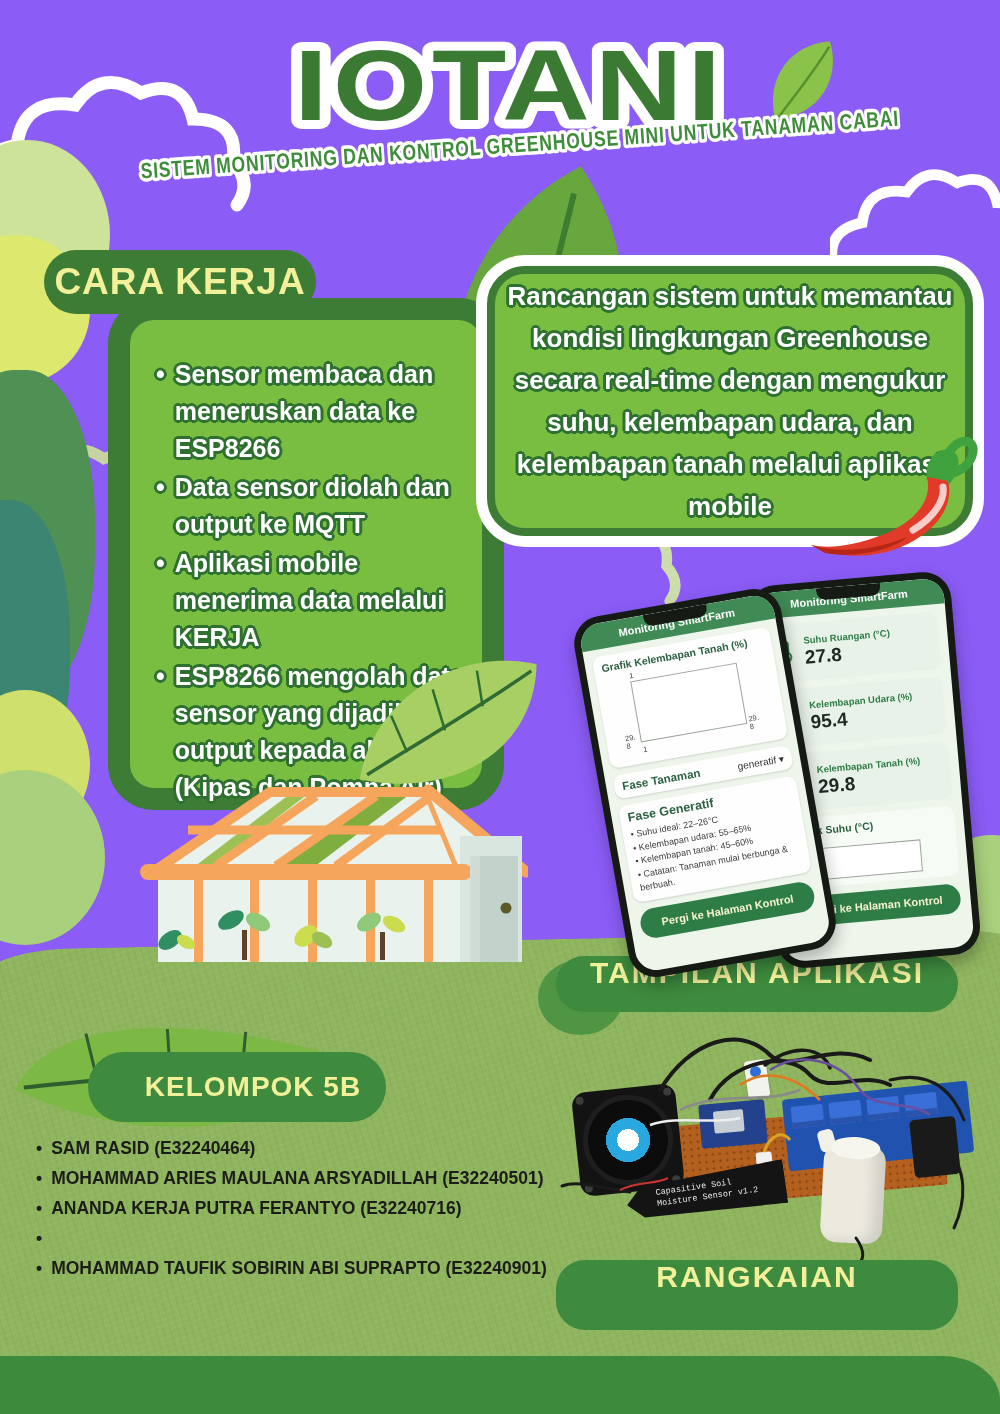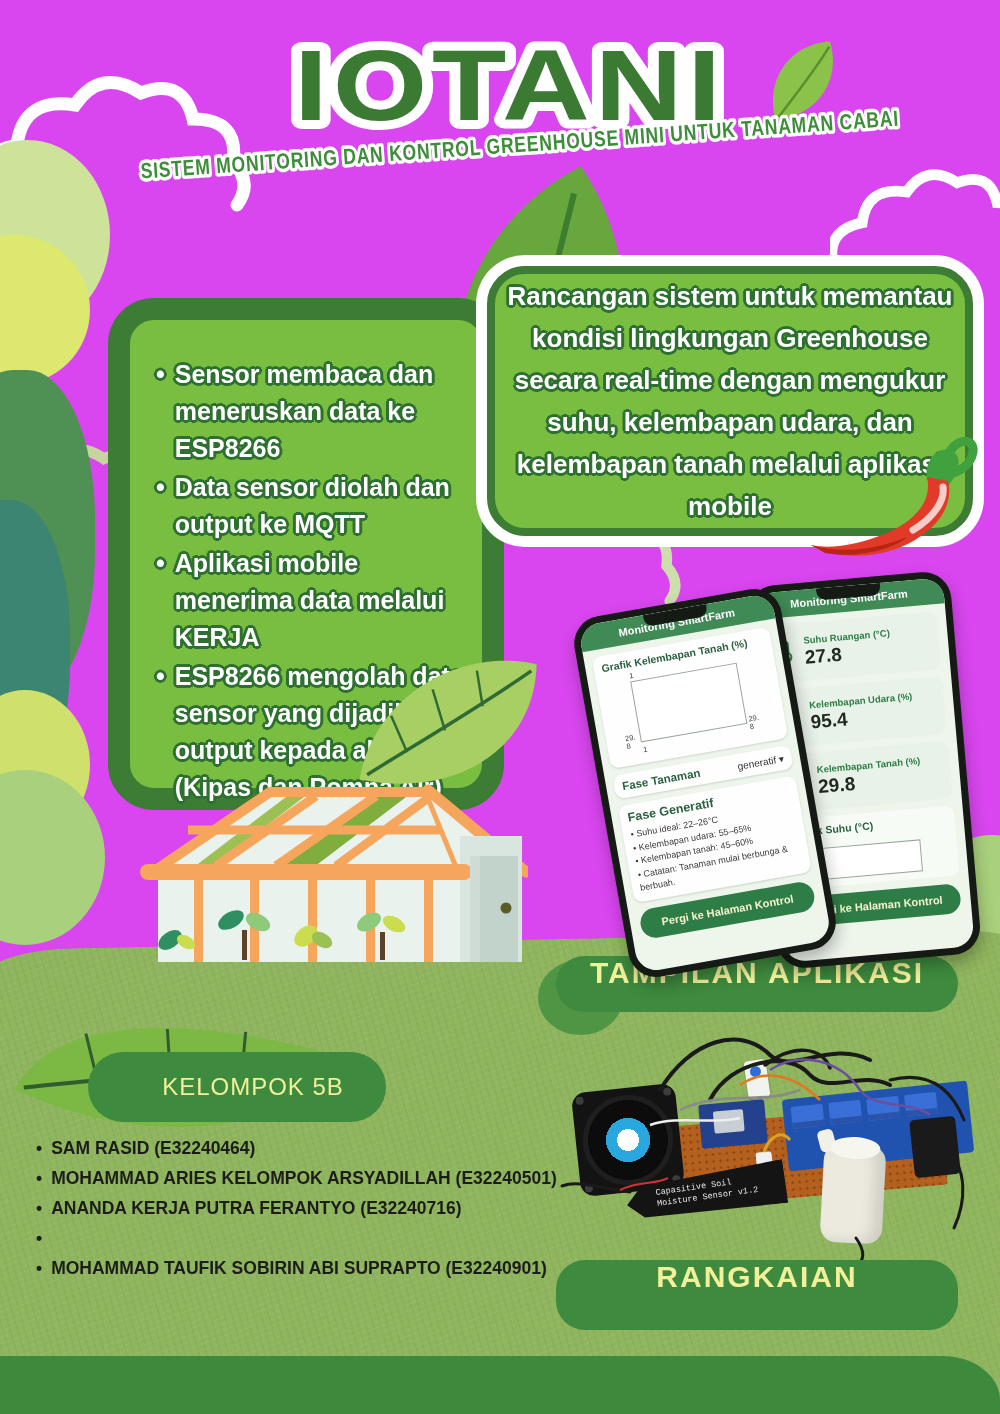--- a/index.html
+++ b/index.html
@@ -1,17 +1,17 @@
 <!DOCTYPE html>
 <html><head>
 <meta charset="utf-8">
 <style>
   html,body{margin:0;padding:0;background:#9aa77c;}
   .poster{position:relative;width:1000px;height:1414px;margin:0 auto;overflow:hidden;
-    background:#d946ef;font-family:"Liberation Sans","DejaVu Sans",sans-serif;}
+    background:#8b5cf6;font-family:"Liberation Sans","DejaVu Sans",sans-serif;}
 
   
   .blob{position:absolute;border-radius:50%;}
   .cloud{position:absolute;}
   .leafsvg{position:absolute;}
 
   
   .title-svg{position:absolute;left:270px;top:18px;width:480px;height:130px;z-index:2;}
   .title-svg text{font-family:"Liberation Sans",sans-serif;font-weight:bold;font-size:100px;
     fill:#3a7a33;stroke:#ffffff;stroke-width:18px;stroke-linejoin:round;paint-order:stroke;letter-spacing:4px;}
@@ -45,21 +45,21 @@
       repeating-linear-gradient(-18deg,rgba(255,255,255,.05) 0 1px,transparent 1px 6px);}
   .bottom-bar{position:absolute;left:0;bottom:0;width:100%;height:58px;background:#3e8a3c;
     border-top-right-radius:58px 44px;z-index:3;}
 
   
   .grass-pill{position:absolute;background:#3e8a3e;border-radius:29px;display:flex;
     align-items:flex-start;justify-content:center;z-index:4;}
   .grass-pill span{color:#f3f09a;font-weight:bold;font-size:30px;letter-spacing:2px;}
   .kelompok-banner{position:absolute;left:88px;top:1052px;width:298px;height:70px;background:#3e8a3e;
     border-radius:35px;display:flex;align-items:center;justify-content:center;z-index:3;}
-  .kelompok-banner span{color:#f3f09a;font-weight:normal;font-size:24px;letter-spacing:1px;margin-left:32px;}
+  .kelompok-banner span{color:#f3f09a;font-weight:bold;font-size:28px;letter-spacing:1px;margin-left:32px;}
 
   
   .members{position:absolute;left:36px;top:1138px;width:540px;z-index:3;}
   .member{display:flex;gap:9px;font-size:17.5px;font-weight:bold;color:#1c1c1a;margin-bottom:9px;}
 
   
   .phone{position:absolute;background:#151a15;border-radius:28px;padding:7px;
     box-shadow:0 8px 16px rgba(0,0,0,.28);}
   .phone-left{left:600px;top:600px;width:196px;height:352px;transform:rotate(-10deg);z-index:6;}
   .phone-right{left:762px;top:578px;width:190px;height:370px;transform:rotate(-5deg);z-index:5;}
@@ -188,20 +188,23 @@
     </div>
     <div class="bullet outline-dk">
       <span class="b-dot">•</span>
       <span>Aplikasi mobile menerima data melalui KERJA</span>
     </div>
     <div class="bullet outline-dk">
       <span class="b-dot">•</span>
       <span>ESP8266 mengolah data sensor yang dijadikan output kepada aktuator (Kipas dan Pompa Air)</span>
     </div>
   </div>
+  <div class="ck-pill">
+    <span class="pill-text">CARA KERJA</span>
+  </div>
 
   <div class="desc-card">
     <div class="desc-text outline-dk">Rancangan sistem untuk memantau kondisi lingkungan Greenhouse secara real-time dengan mengukur suhu, kelembapan udara, dan kelembapan tanah melalui aplikasi mobile</div>
   </div>
 
   <svg class="chili" viewBox="0 0 185 150">
     <path d="M152 32 C160 12 180 12 178 27 C176 40 164 47 155 49" stroke="#3fa23f" stroke-width="9" fill="none" stroke-linecap="round"></path>
     <path d="M132 54 C129 36 142 22 154 25 C168 28 166 46 153 61 L138 66 Z" fill="#3fa23f"></path>
     <path d="M16 120 C38 134 86 136 120 115 C148 98 158 76 153 56 L132 52 C138 77 118 98 87 110 C58 121 34 124 16 120 Z" fill="#e23a28"></path>
     <path d="M16 120 C40 128 80 126 112 112 C100 124 60 134 30 128 Z" fill="#b52617"></path>
@@ -338,21 +341,21 @@
     <span>KELOMPOK 5B</span>
   </div>
 
   <div class="members">
     <div class="member">
       <span>•</span>
       <span>SAM RASID (E32240464)</span>
     </div>
     <div class="member">
       <span>•</span>
-      <span>MOHAMMAD ARIES KELOMPOK ARSYADILLAH (E32240501)</span>
+      <span>MOHAMMAD ARIES MAULANA ARSYADILLAH (E32240501)</span>
     </div>
     <div class="member">
       <span>•</span>
       <span>ANANDA KERJA PUTRA FERANTYO (E32240716)</span>
     </div>
     <div class="member">
       <span>•</span>
     </div>
     <div class="member">
       <span>•</span>

